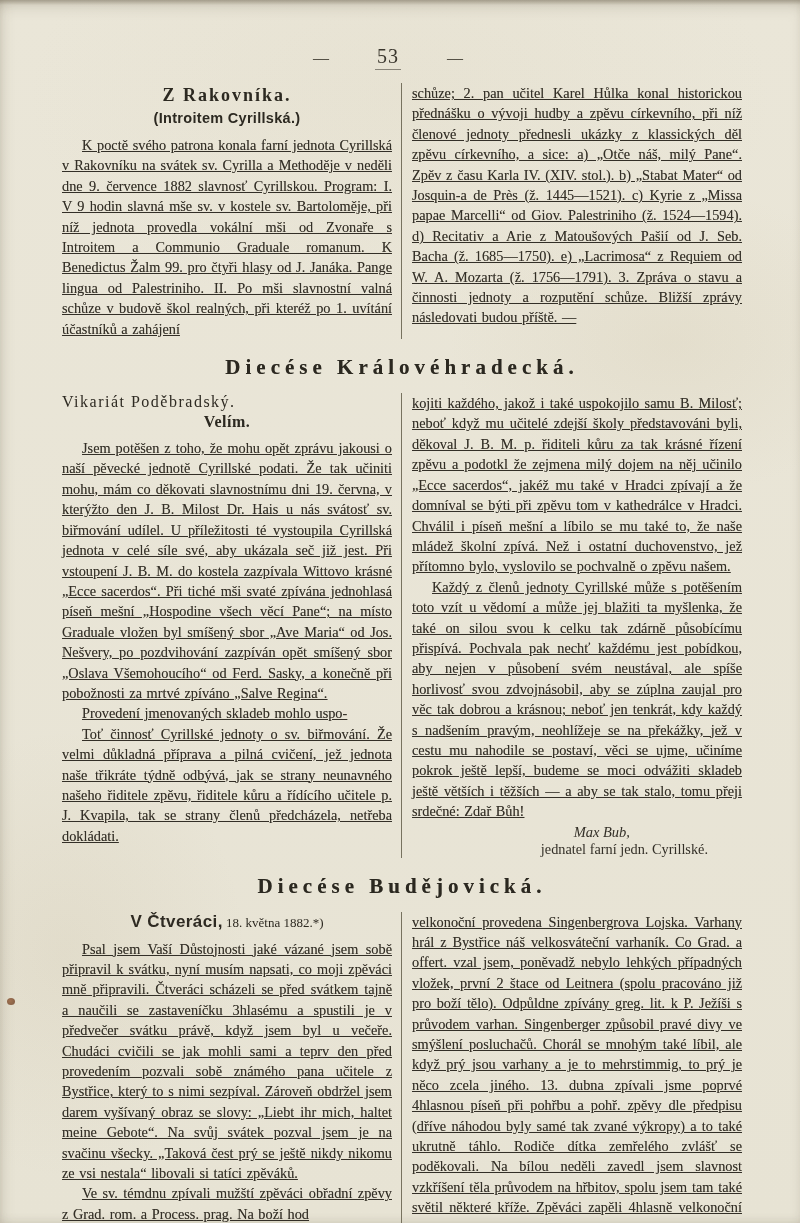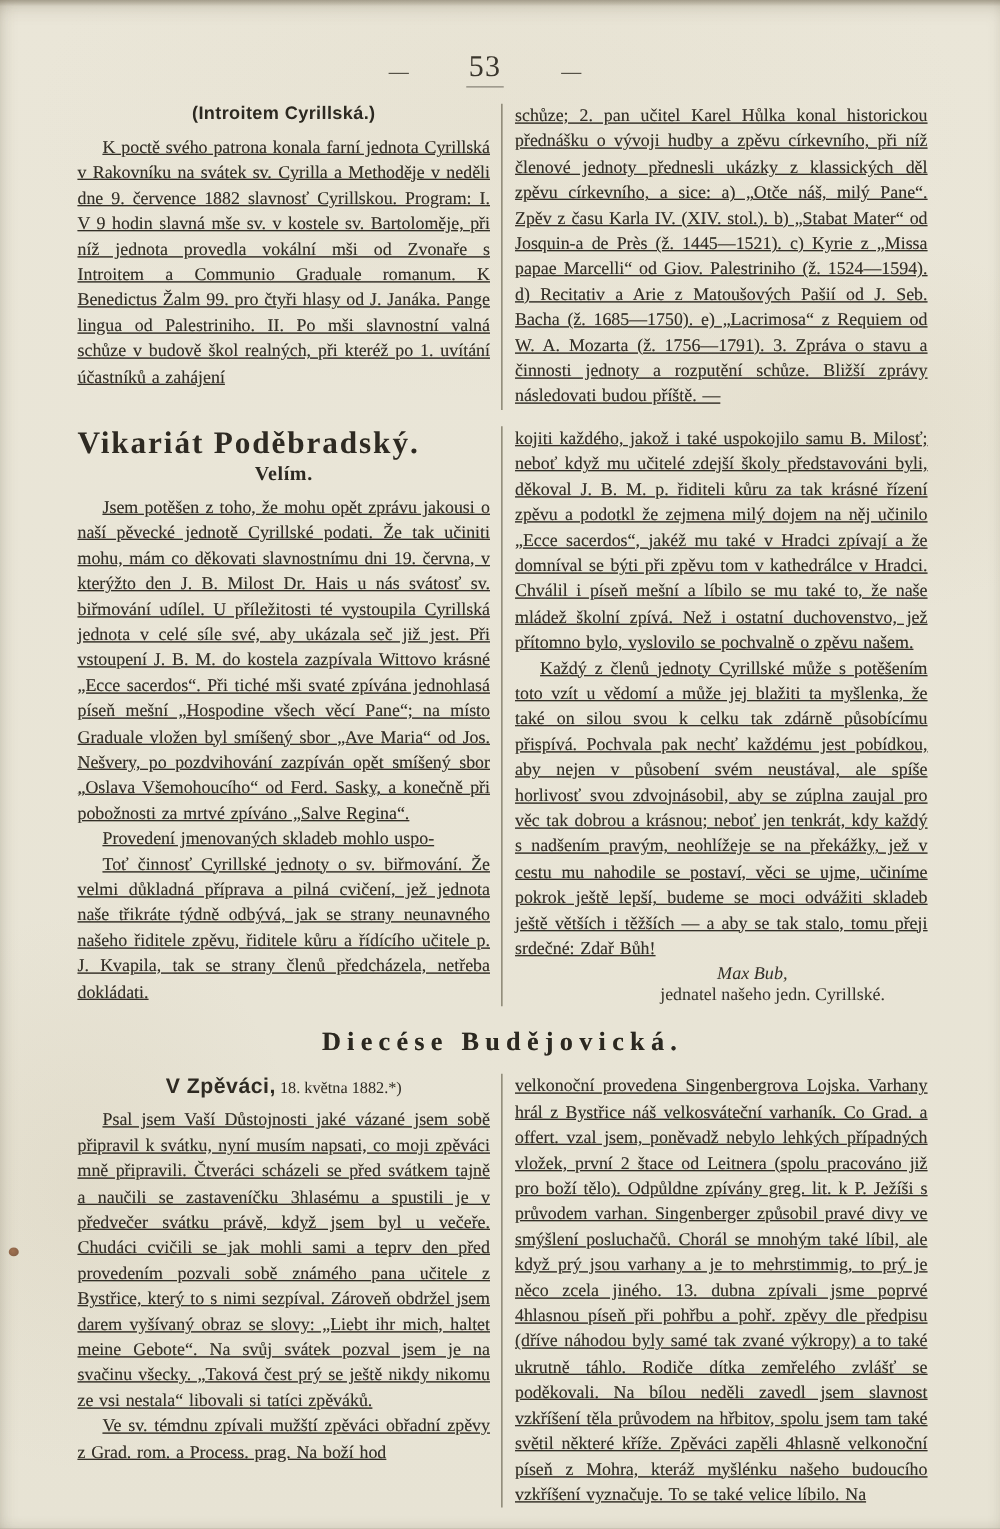--- a/index.html
+++ b/index.html
@@ -21,21 +21,21 @@
   }
   .content{padding:46px 58px 0 62px;}
   
   .page-header{
     display:flex;justify-content:center;align-items:flex-end;
     gap:46px;
     font-size:17px;color:#3a362d;
     height:24px;margin-left:-28px;
   }
   .page-num{
-    font-size:24px;letter-spacing:1px;
+    font-size:20px;letter-spacing:1px;
     border-bottom:1px solid rgba(58,54,45,.55);
     padding:0 2px 1px 2px;
   }
   .dash{font-size:16px;transform:translateY(-3px);}
   
   .row{display:flex;align-items:stretch;margin-top:13px;}
   .col{box-sizing:border-box;}
   .col.left{width:340px;padding-right:9px;border-right:1px solid #77725f;}
   .col.right{flex:1;padding-left:10px;}
   
@@ -56,22 +56,22 @@
     text-align:center;font-weight:bold;font-size:14.5px;
     font-family:"Liberation Sans","DejaVu Sans",sans-serif;
     color:#2c2921;margin:0 0 9px 0;letter-spacing:.3px;
   }
   .diocese-heading{
     text-align:center;font-weight:bold;font-size:21px;
     letter-spacing:5px;color:#2b2820;margin:16px 0 8px 0;
     text-shadow:0 0 .5px rgba(50,45,35,.5);
   }
   .vikariat-heading{
-    font-size:25px;letter-spacing:1.5px;color:#2e2a22;
-    margin:0 0 2px 0;font-weight:bold;
+    font-size:16px;letter-spacing:1.5px;color:#2e2a22;
+    margin:0 0 2px 0;font-weight:normal;
   }
   .place-heading{
     text-align:center;font-weight:bold;font-size:16px;
     color:#2c2921;margin:2px 0 7px 0;letter-spacing:.5px;
   }
   .dateline{
     text-align:center;margin:0 0 7px 0;font-size:14.5px;color:#2e2a22;
   }
   .dateline .place{
     font-weight:bold;font-size:17px;
@@ -107,51 +107,53 @@
   <div class="content">
 
     <div class="page-header">
       <span class="dash">—</span>
       <span class="page-num">53</span>
       <span class="dash">—</span>
     </div>
 
     <section class="row">
       <div class="col left">
+        <h2 class="art-title">Z Rakovníka.</h2>
         <h3 class="art-subtitle">(Introitem Cyrillská.)</h3>
         <p class="para">K poctě svého patrona konala farní jednota Cyrillská v Rakovníku na svátek sv. Cyrilla a Methoděje v neděli dne 9. července 1882 slavnosť Cyrillskou. Program: I. V 9 hodin slavná mše sv. v kostele sv. Bartoloměje, při níž jednota provedla vokální mši od Zvonaře s Introitem a Communio Graduale romanum. K Benedictus Žalm 99. pro čtyři hlasy od J. Janáka. Pange lingua od Palestriniho. II. Po mši slavnostní valná schůze v budově škol realných, při kteréž po 1. uvítání účastníků a zahájení</p>
       </div>
       <div class="col right">
         <p class="para cont">schůze; 2. pan učitel Karel Hůlka konal historickou přednášku o vývoji hudby a zpěvu církevního, při níž členové jednoty přednesli ukázky z klassických děl zpěvu církevního, a sice: a) „Otče náš, milý Pane“. Zpěv z času Karla IV. (XIV. stol.). b) „Stabat Mater“ od Josquin-a de Près (ž. 1445—1521). c) Kyrie z „Missa papae Marcelli“ od Giov. Palestriniho (ž. 1524—1594). d) Recitativ a Arie z Matoušových Pašií od J. Seb. Bacha (ž. 1685—1750). e) „Lacrimosa“ z Requiem od W. A. Mozarta (ž. 1756—1791). 3. Zpráva o stavu a činnosti jednoty a rozputění schůze. Bližší zprávy následovati budou příště. —</p>
       </div>
     </section>
 
+    <h1 class="diocese-heading">Diecése Královéhradecká.</h1>
 
     <section class="row">
       <div class="col left">
         <h2 class="vikariat-heading">Vikariát Poděbradský.</h2>
         <h3 class="place-heading">Velím.</h3>
         <p class="para">Jsem potěšen z toho, že mohu opět zprávu jakousi o naší pěvecké jednotě Cyrillské podati. Že tak učiniti mohu, mám co děkovati slavnostnímu dni 19. června, v kterýžto den J. B. Milost Dr. Hais u nás svátosť sv. biřmování udílel. U příležitosti té vystoupila Cyrillská jednota v celé síle své, aby ukázala seč již jest. Při vstoupení J. B. M. do kostela zazpívala Wittovo krásné „Ecce sacerdos“. Při tiché mši svaté zpívána jednohlasá píseň mešní „Hospodine všech věcí Pane“; na místo Graduale vložen byl smíšený sbor „Ave Maria“ od Jos. Nešvery, po pozdvihování zazpíván opět smíšený sbor „Oslava Všemohoucího“ od Ferd. Sasky, a konečně při pobožnosti za mrtvé zpíváno „Salve Regina“.</p>
         <p class="para">Provedení jmenovaných skladeb mohlo uspo-</p>
         <p class="para">Toť činnosť Cyrillské jednoty o sv. biřmování. Že velmi důkladná příprava a pilná cvičení, jež jednota naše třikráte týdně odbývá, jak se strany neunavného našeho řiditele zpěvu, řiditele kůru a řídícího učitele p. J. Kvapila, tak se strany členů předcházela, netřeba dokládati.</p>
       </div>
       <div class="col right">
         <p class="para cont">kojiti každého, jakož i také uspokojilo samu B. Milosť; neboť když mu učitelé zdejší školy představováni byli, děkoval J. B. M. p. řiditeli kůru za tak krásné řízení zpěvu a podotkl že zejmena milý dojem na něj učinilo „Ecce sacerdos“, jakéž mu také v Hradci zpívají a že domníval se býti při zpěvu tom v kathedrálce v Hradci. Chválil i píseň mešní a líbilo se mu také to, že naše mládež školní zpívá. Než i ostatní duchovenstvo, jež přítomno bylo, vyslovilo se pochvalně o zpěvu našem.</p>
         <p class="para">Každý z členů jednoty Cyrillské může s potěšením toto vzít u vědomí a může jej blažiti ta myšlenka, že také on silou svou k celku tak zdárně působícímu přispívá. Pochvala pak nechť každému jest pobídkou, aby nejen v působení svém neustával, ale spíše horlivosť svou zdvojnásobil, aby se zúplna zaujal pro věc tak dobrou a krásnou; neboť jen tenkrát, kdy každý s nadšením pravým, neohlížeje se na překážky, jež v cestu mu nahodile se postaví, věci se ujme, učiníme pokrok ještě lepší, budeme se moci odvážiti skladeb ještě větších i těžších — a aby se tak stalo, tomu přeji srdečné: Zdař Bůh!</p>
         <div class="sig-name">Max Bub,</div>
-        <div class="sig-title">jednatel našeho jedn. Cyrillské.</div>
+        <div class="sig-title">jednatel farní jedn. Cyrillské.</div>
       </div>
     </section>
 
     <h1 class="diocese-heading">Diecése Budějovická.</h1>
 
     <section class="row">
       <div class="col left">
         <div class="dateline">
-          <span class="place">V Zpěváci,</span><span class="date"> 18. května 1882.*)</span>
+          <span class="place">V Čtveráci,</span><span class="date"> 18. května 1882.*)</span>
         </div>
         <p class="para">Psal jsem Vaší Důstojnosti jaké vázané jsem sobě připravil k svátku, nyní musím napsati, co moji zpěváci mně připravili. Čtveráci scházeli se před svátkem tajně a naučili se zastaveníčku 3hlasému a spustili je v předvečer svátku právě, když jsem byl u večeře. Chudáci cvičili se jak mohli sami a teprv den před provedením pozvali sobě známého pana učitele z Bystřice, který to s nimi sezpíval. Zároveň obdržel jsem darem vyšívaný obraz se slovy: „Liebt ihr mich, haltet meine Gebote“. Na svůj svátek pozval jsem je na svačinu všecky. „Taková čest prý se ještě nikdy nikomu ze vsi nestala“ libovali si tatíci zpěváků.</p>
         <p class="para">Ve sv. témdnu zpívali mužští zpěváci obřadní zpěvy z Grad. rom. a Process. prag. Na boží hod</p>
 
       </div>
       <div class="col right">
         <p class="para cont">velkonoční provedena Singenbergrova Lojska. Varhany hrál z Bystřice náš velkosváteční varhaník. Co Grad. a offert. vzal jsem, poněvadž nebylo lehkých případných vložek, první 2 štace od Leitnera (spolu pracováno již pro boží tělo). Odpůldne zpívány greg. lit. k P. Ježíši s průvodem varhan. Singenberger způsobil pravé divy ve smýšlení posluchačů. Chorál se mnohým také líbil, ale když prý jsou varhany a je to mehrstimmig, to prý je něco zcela jiného. 13. dubna zpívali jsme poprvé 4hlasnou píseň při pohřbu a pohř. zpěvy dle předpisu (dříve náhodou byly samé tak zvané výkropy) a to také ukrutně táhlo. Rodiče dítka zemřelého zvlášť se poděkovali. Na bílou neděli zavedl jsem slavnost vzkříšení těla průvodem na hřbitov, spolu jsem tam také světil některé kříže. Zpěváci zapěli 4hlasně velkonoční píseň z Mohra, kteráž myšlénku našeho budoucího vzkříšení vyznačuje. To se také velice líbilo. Na</p>
       </div>
     </section>
 

